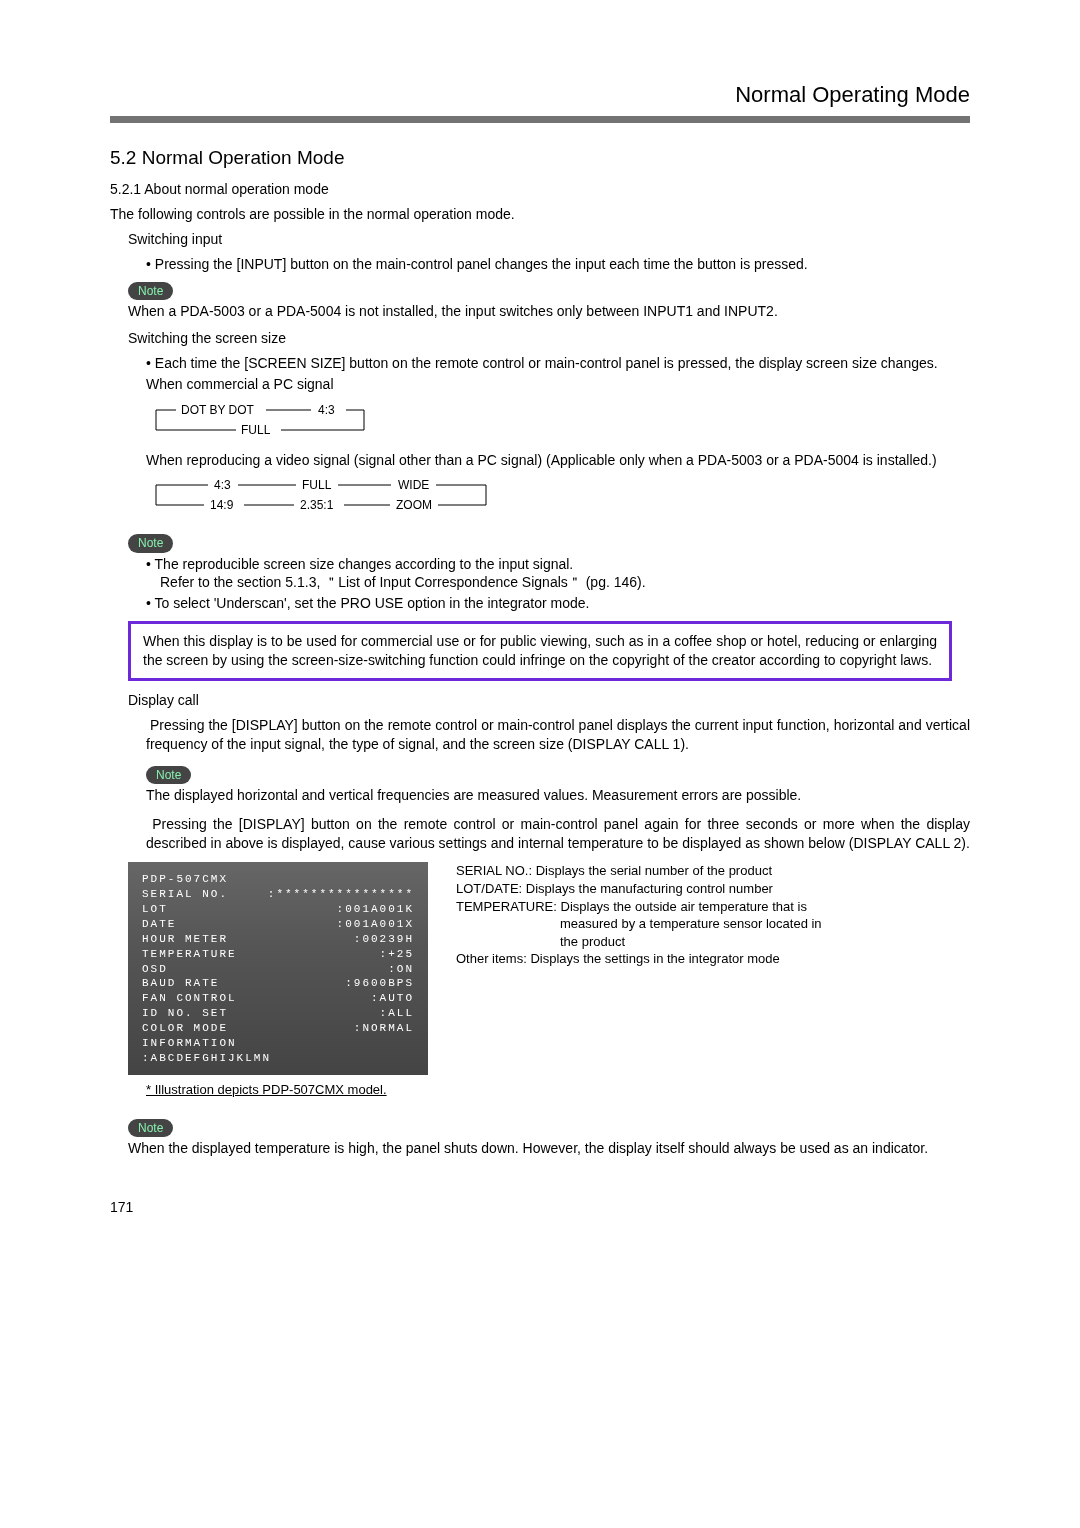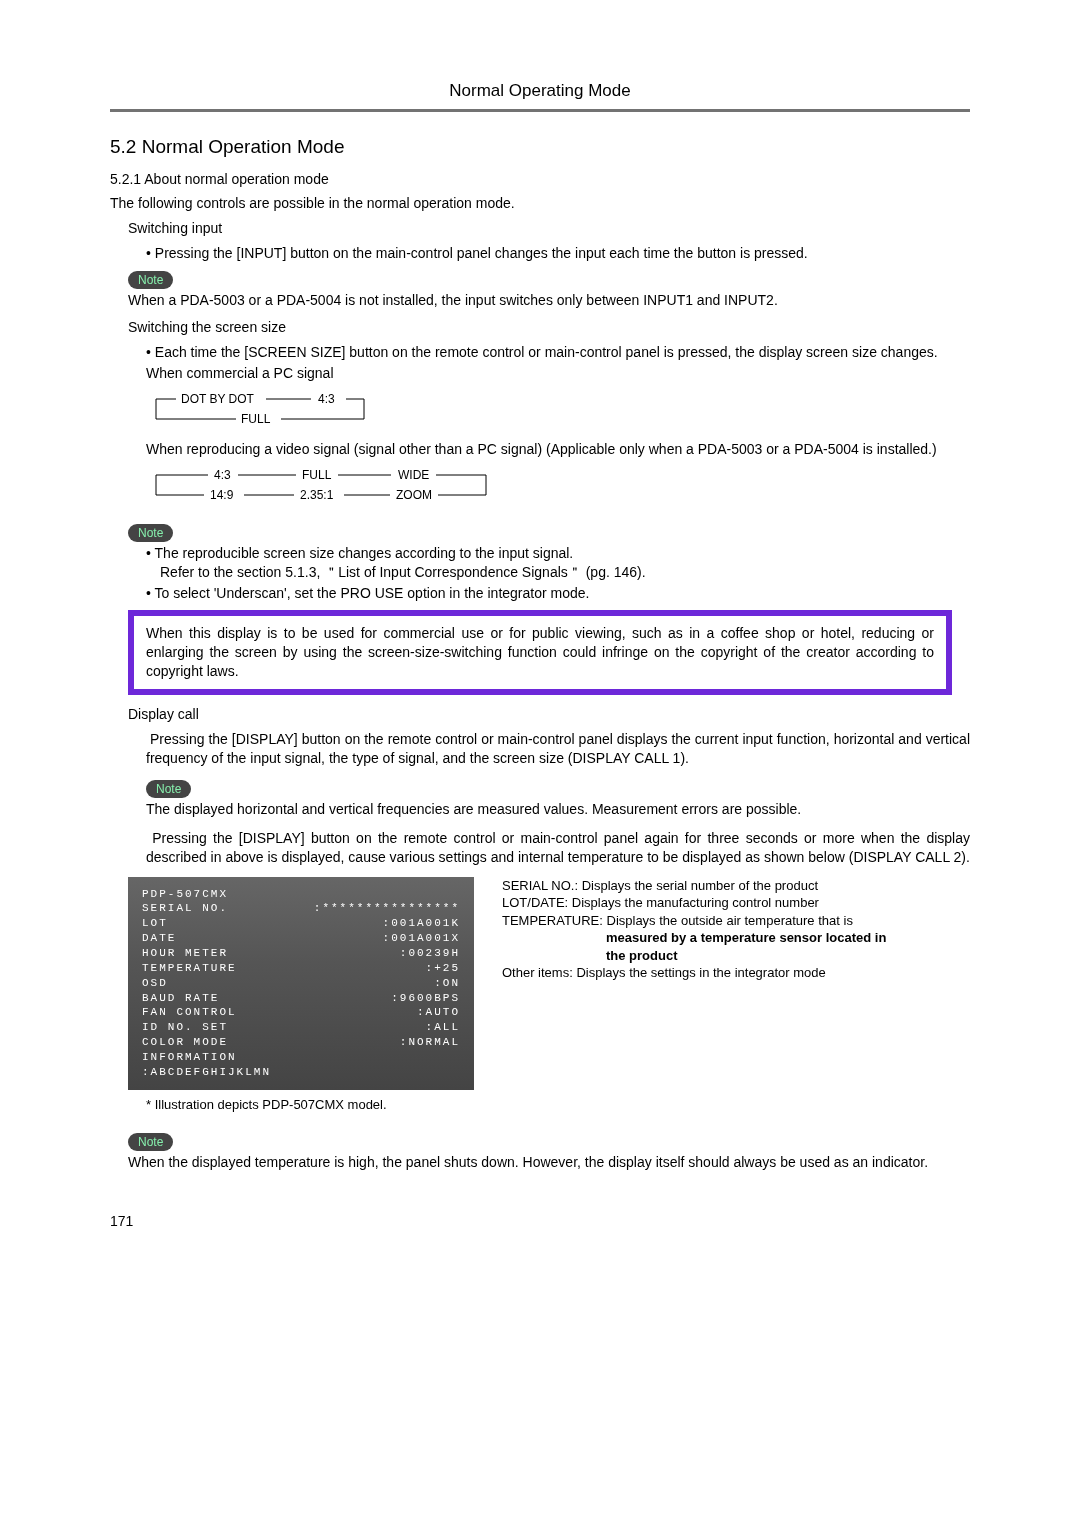--- a/index.html
+++ b/index.html
@@ -7,24 +7,24 @@
     font-family: Arial, Helvetica, sans-serif;
     font-size: 14px;
     color: #000;
     background: #fff;
     width: 1080px;
     margin: 0 auto;
     padding: 80px 110px 40px 110px;
     line-height: 1.35;
   }
   .header-title {
-    text-align: center;
-    font-size: 17px;
+    text-align: right;
+    font-size: 22px;
     padding-bottom: 6px;
-    border-bottom: 3px solid #737373;
+    border-bottom: 7px solid #737373;
     margin-bottom: 22px;
   }
   .h2 { font-size: 19px; margin-bottom: 10px; }
   .h3 { font-size: 14px; margin-bottom: 6px; }
   .para { margin-bottom: 6px; }
   .indent1 { margin-left: 18px; }
   .indent2 { margin-left: 36px; }
   ul.bullets { list-style: none; padding-left: 0; }
   ul.bullets li::before { content: "•  "; }
   ul.bullets li { margin-left: 18px; text-indent: -14px; padding-left: 14px; margin-bottom: 2px; }
@@ -32,47 +32,47 @@
     display: inline-block;
     background: #444;
     color: #86efac;
     font-size: 12px;
     padding: 1px 10px;
     border-radius: 10px;
     margin-top: 6px;
     margin-bottom: 2px;
   }
   .boxed {
-    border: 6px solid #6d28d9;
+    border: 3px solid #6d28d9;
     padding: 8px 12px;
     margin: 8px 18px 10px 18px;
     text-align: justify;
   }
   .just { text-align: justify; }
   .diagram-wrap { margin: 4px 0 6px 36px; }
   svg.diagram text { font-family: Arial, Helvetica, sans-serif; font-size: 12px; }
   .osd-outer {
     display: flex;
     gap: 28px;
     margin: 10px 18px 6px 18px;
     align-items: flex-start;
   }
   .osd-panel {
     background: linear-gradient(180deg, #666 0%, #555 40%, #444 100%);
     color: #fff;
     font-family: "Courier New", monospace;
     font-size: 11px;
     letter-spacing: 2px;
     padding: 10px 14px 10px 14px;
-    width: 346px;
+    width: 300px;
   }
   .osd-row { display: flex; justify-content: space-between; white-space: pre; }
   .osd-desc { flex: 1; font-size: 13px; line-height: 1.35; }
-  .osd-desc .hang { padding-left: 104px; font-weight: bold; }
-  .footnote { margin-left: 36px; font-size: 13px; margin-top: 6px; }
+  .osd-desc .hang { padding-left: 104px; }
+  .footnote { margin-left: 36px; font-size: 13px; margin-top: 6px; text-decoration: underline; }
   .pagenum { text-align: left; font-size: 14px; margin-top: 40px; }
   .marker { display:inline-block; }
 </style>
 </head>
 <body>
 
 <div class="header-title">Normal Operating Mode</div>
 
 <div class="h2">5.2 Normal Operation Mode</div>
 <div class="h3">5.2.1 About normal operation mode</div>

